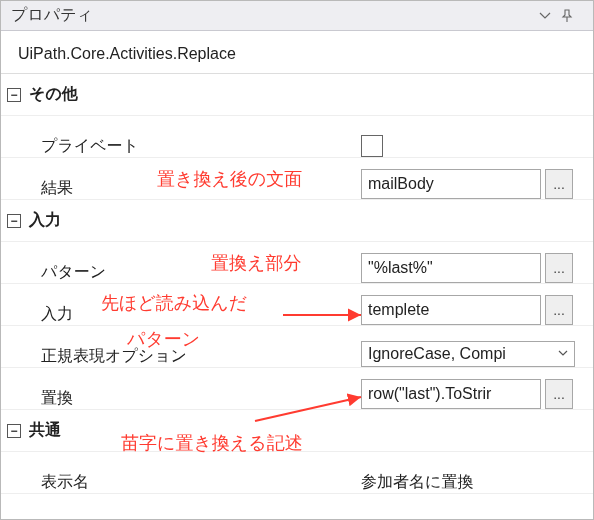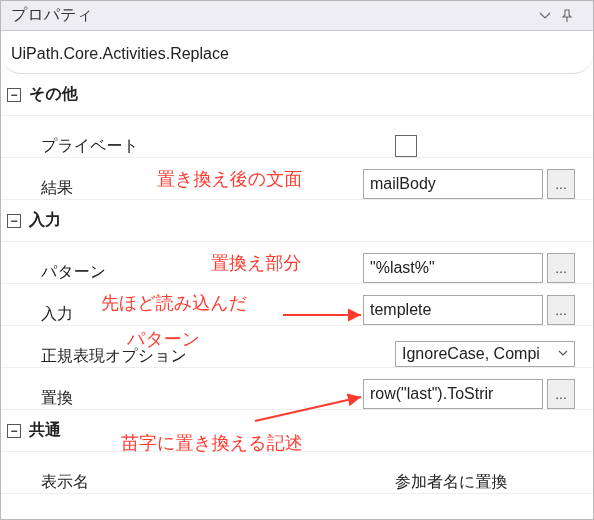--- a/index.html
+++ b/index.html
@@ -31,25 +31,24 @@
     color: #333;
   }
   .titlebar .title { flex: 1; }
   .titlebar .icon {
     width: 16px; height: 16px;
     margin-left: 6px;
     display: inline-flex; align-items:center; justify-content:center;
     color: #666;
   }
   .type-header {
-    padding: 14px 10px 10px 10px;
+    padding: 14px 10px 10px 17px;
     font-size: 16px;
     color: #222;
     border-bottom: 1px solid #ddd;
-    border-radius: 20px;
   }
   .grid {
     width: 100%;
   }
   .group-row, .prop-row {
     display: flex;
     align-items: center;
     min-height: 42px;
     border-bottom: 1px solid #eee;
   }
@@ -82,21 +81,20 @@
   .label-cell .prop-label {
     color: #222;
     white-space: nowrap;
   }
   .value-cell {
     flex: 1;
     display: flex;
     align-items: center;
     padding-right: 18px;
     gap: 4px;
-    margin-left: 34px;
   }
   .text-input {
     flex: 1;
     height: 30px;
     border: 1px solid #a7a7a7;
     background: #fff;
     padding: 2px 6px;
     font-family: inherit;
     font-size: 16px;
     color: #222;

